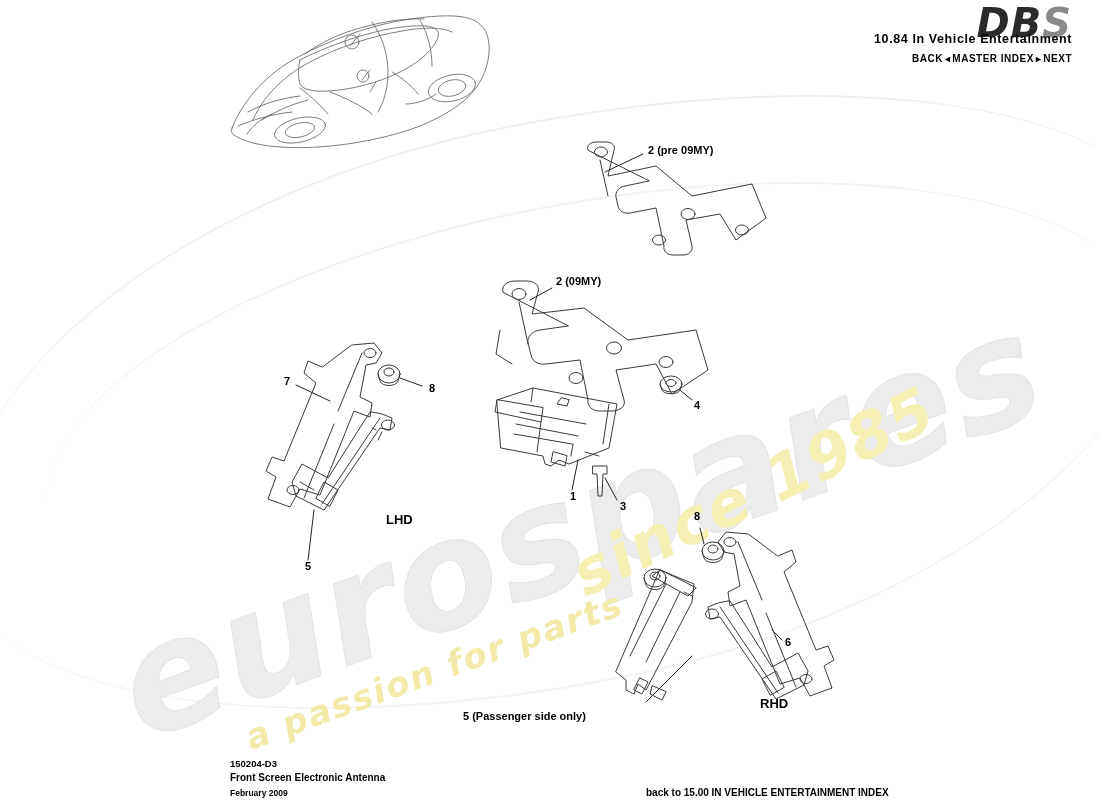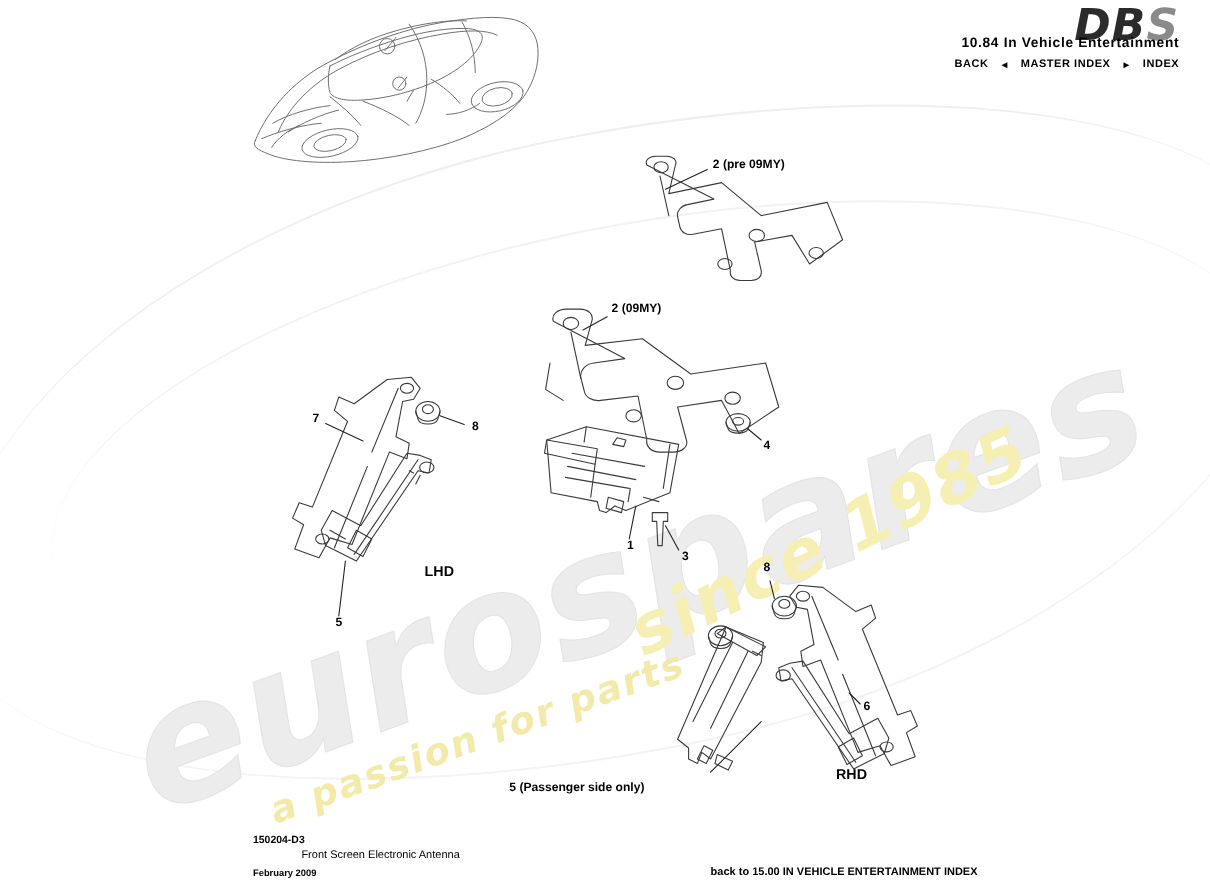--- a/index.html
+++ b/index.html
@@ -76,28 +76,28 @@
   }
   .brand .s{color:#8a8a8a;}
   .section-title{
     position:absolute;right:28px;top:32px;
     font-size:12.5px;font-weight:bold;
     letter-spacing:.6px;
   }
   .navbar{
     position:absolute;right:28px;top:53px;
     font-size:10px;font-weight:bold;letter-spacing:.5px;
-    display:flex;gap:10px;align-items:center;
+    display:flex;align-items:center;
   }
   .navbar span.lbl{cursor:pointer;}
   .arrow{font-size:9px;}
 
   
   .footer-left{position:absolute;left:230px;top:758px;font-size:9.5px;font-weight:bold;}
-  .footer-title{position:absolute;left:230px;top:772px;font-size:10px;font-weight:normal;margin-left:44px;}
+  .footer-title{position:absolute;left:230px;top:772px;font-size:10px;font-weight:bold;}
   .footer-date{position:absolute;left:230px;top:788px;font-size:8.5px;font-weight:bold;}
   .footer-right{position:absolute;left:618px;top:787px;font-size:10px;font-weight:bold;padding-left:28px;}
 
   
   .lab{position:absolute;font-size:11px;font-weight:bold;white-space:nowrap;}
   .lab.big{font-size:13px;}
 
   svg.art{position:absolute;left:0;top:0;width:1100px;height:800px;}
   svg.art *{vector-effect:non-scaling-stroke;}
 </style>
@@ -114,21 +114,21 @@
     <div class="wm-text wm-since">since 1985</div>
   </div>
 
   <div class="brand"><span>DB</span><span class="s">S</span></div>
   <div class="section-title">10.84 In Vehicle Entertainment</div>
   <div class="navbar">
     <span class="lbl">BACK</span>
     <span class="arrow">◄</span>
     <span class="lbl">MASTER INDEX</span>
     <span class="arrow">►</span>
-    <span class="lbl">INDEX</span>
+    <span class="lbl">NEXT</span>
   </div>
 
   <svg class="art" viewBox="0 0 1100 800">
     <g fill="none" stroke="#3a3a3a" stroke-width="1" stroke-linejoin="round" stroke-linecap="round">
 
       <g stroke="#6e6e6e" stroke-width="0.9">
         <path d="M232,128 C243,100 268,72 300,56 C330,40 368,26 404,20 C430,16 452,14 468,18
                  C482,22 488,32 489,44 C490,58 486,74 476,88 C464,104 444,116 420,126
                  C392,137 352,145 318,147 C286,149 258,146 244,140 C234,136 229,133 232,128 Z"></path>
         <path d="M253,120 C262,98 283,76 310,62 C338,47 372,36 402,31 C424,27 442,27 452,32"></path>

